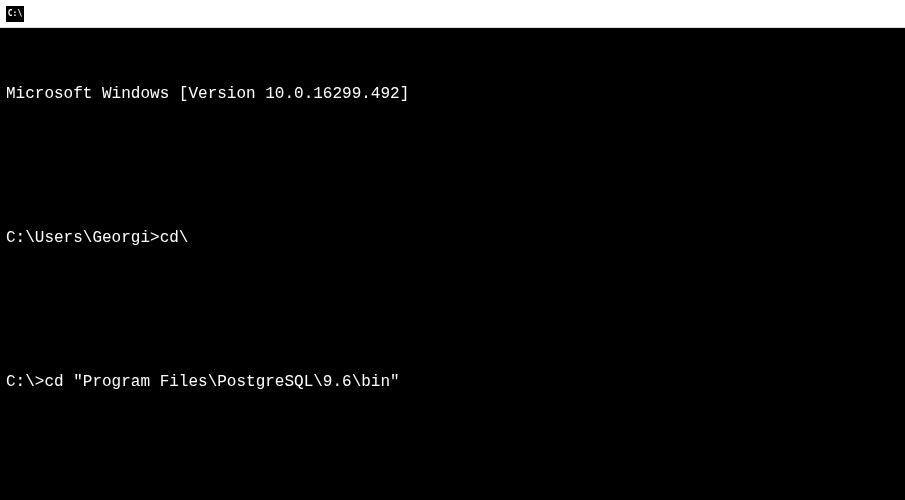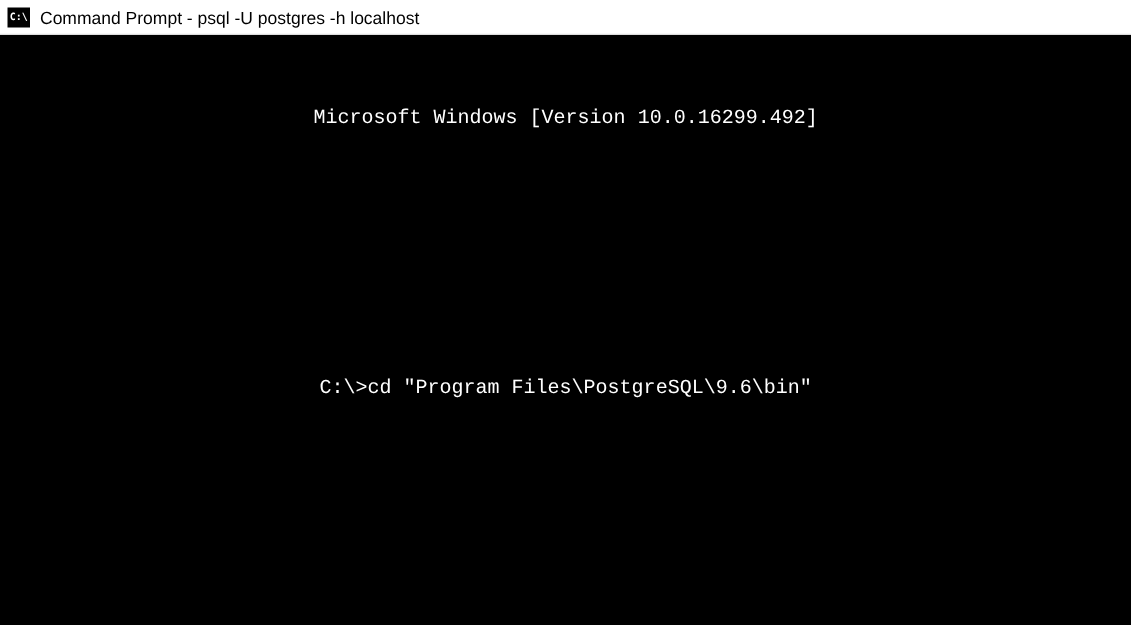--- a/index.html
+++ b/index.html
@@ -56,36 +56,35 @@
       font-family: Consolas, 'Courier New', monospace;
       font-size: 16px;
       line-height: 1.5;
       padding: 6px 6px;
       white-space: pre-wrap;
       overflow: hidden;
     }
     .terminal-line {
       display: block;
       min-height: 1.5em;
-      text-align: center;
     }
   </style>
 </head>
 <body>
 
 <div class="window">
   <div class="title-bar">
     <div class="title-icon">
       <span class="title-icon-text">C:\</span>
     </div>
-    <span class="title-text">Command Prompt - psql  -U postgres -h localhost</span>
   </div>
   <div class="terminal">
     <span class="terminal-line">Microsoft Windows [Version 10.0.16299.492]</span>
     <span class="terminal-line"></span>
+    <span class="terminal-line">C:\Users\Georgi&gt;cd\</span>
     <span class="terminal-line"></span>
     <span class="terminal-line">C:\&gt;cd "Program Files\PostgreSQL\9.6\bin"</span>
     
     
     
     
     
     
     
     

